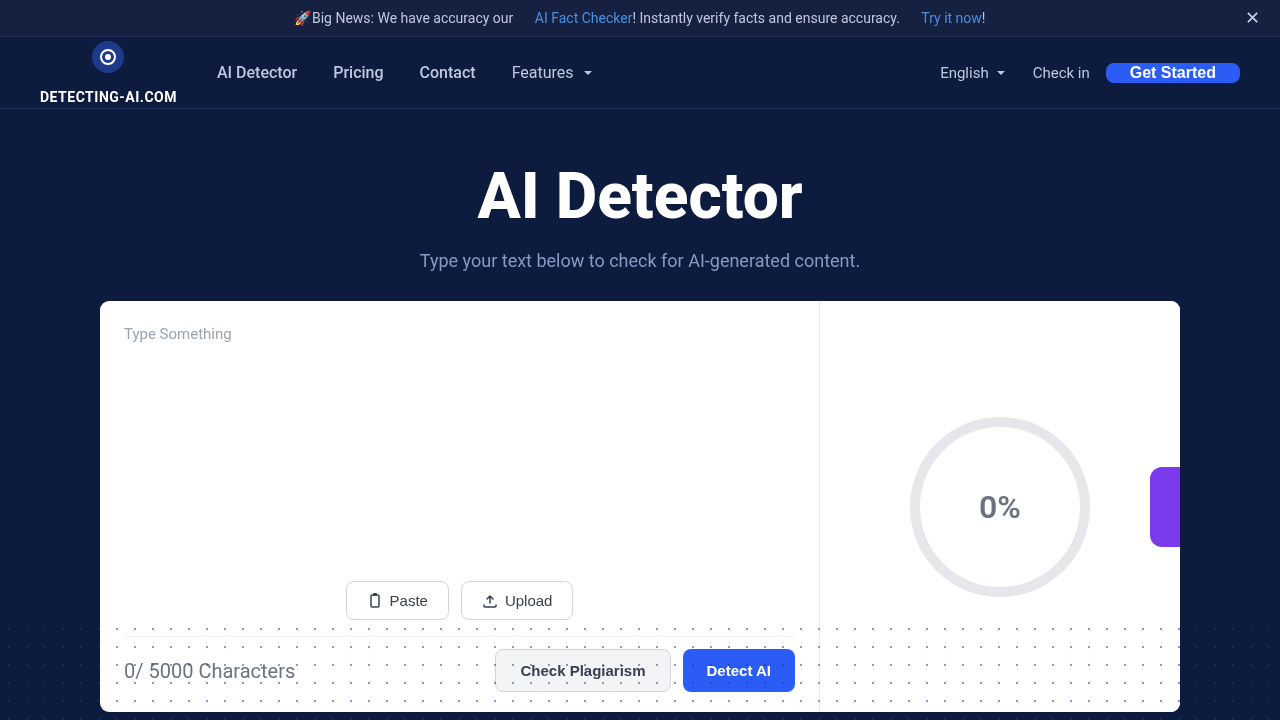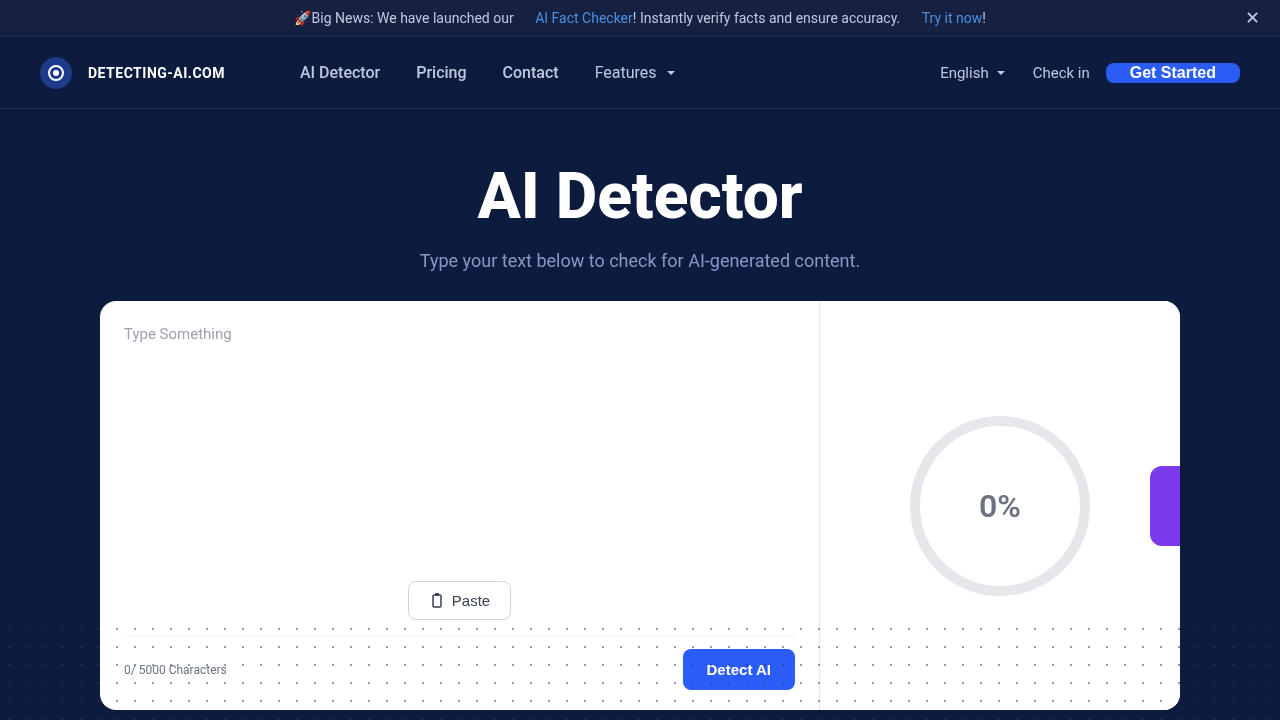--- a/index.html
+++ b/index.html
@@ -50,22 +50,23 @@
       border-bottom: 1px solid #1e2d5a;
     }
     .navbar-logo {
       display: flex;
       align-items: center;
       gap: 16px;
       color: white;
       font-weight: 700;
       font-size: 14px;
       letter-spacing: 0.5px;
-      margin-right: 75px;
+      margin-right: 40px;
       text-decoration: none;
+      flex-direction: column;
     }
     .logo-icon {
       width: 32px;
       height: 32px;
       background: #1e3a8a;
       border-radius: 50%;
       display: flex;
       align-items: center;
       justify-content: center;
       font-size: 16px;
@@ -144,21 +145,21 @@
     
     .main-content {
       max-width: 1120px;
       margin: 0 auto;
       padding: 0 20px;
     }
 
     
     .card-container {
       background: white;
-      border-radius: 16px;
+      border-radius: 9px;
       display: flex;
       min-height: 370px;
       overflow: hidden;
       position: relative;
     }
 
     
     .text-panel {
       flex: 1;
       padding: 24px 24px 16px;
@@ -200,21 +201,21 @@
 
     .text-footer {
       display: flex;
       align-items: center;
       justify-content: space-between;
       padding: 12px 0 4px;
       border-top: 1px solid #f3f4f6;
     }
     .char-count {
       color: #6b7280;
-      font-size: 12px;
+      font-size: 20px;
     }
     .footer-buttons {
       display: flex;
       gap: 12px;
     }
     .check-plagiarism-btn {
       padding: 12px 24px;
       border-radius: 8px;
       border: 1px solid #d1d5db;
       background: #f3f4f6;
@@ -283,21 +284,21 @@
       background-size: 18px 18px;
       opacity: 0.5;
       pointer-events: none;
     }
   </style>
 </head>
 <body>
 
 <div class="announcement-banner">
   <span>
-    <span>🚀Big News: We have launched our </span><a href="#">AI Fact Checker</a><span>! Instantly verify facts and ensure accuracy. </span><a href="#">Try it now</a><span>!</span>
+    <span>🚀Big News: We have accuracy our </span><a href="#">AI Fact Checker</a><span>! Instantly verify facts and ensure accuracy. </span><a href="#">Try it now</a><span>!</span>
   </span>
   <button class="announcement-close">✕</button>
 </div>
 
 <nav class="navbar">
   <a href="#" class="navbar-logo">
     <div class="logo-icon">
       <svg width="18" height="18" viewBox="0 0 18 18" fill="none">
         <circle cx="9" cy="9" r="7" stroke="white" stroke-width="2"></circle>
         <circle cx="9" cy="9" r="3" fill="white"></circle>
@@ -342,25 +343,33 @@
       <textarea class="text-input" placeholder="Type Something" style=""></textarea>
 
       <div class="text-actions">
         <button class="action-btn">
           <svg width="16" height="16" viewBox="0 0 16 16" fill="none">
             <rect x="4" y="2" width="8" height="12" rx="1" stroke="#374151" stroke-width="1.5"></rect>
             <rect x="6" y="0" width="4" height="3" rx="1" fill="#374151"></rect>
           </svg>
           <span>Paste</span>
         </button>
+        <button class="action-btn">
+          <svg width="16" height="16" viewBox="0 0 16 16" fill="none">
+            <path d="M8 10V3M8 3L5 6M8 3l3 3" stroke="#374151" stroke-width="1.5" stroke-linecap="round"></path>
+            <path d="M2 12v1a1 1 0 001 1h10a1 1 0 001-1v-1" stroke="#374151" stroke-width="1.5" stroke-linecap="round"></path>
+          </svg>
+          <span>Upload</span>
+        </button>
       </div>
 
       <div class="text-footer">
         <span class="char-count">0/ 5000 Characters</span>
         <div class="footer-buttons">
+          <button class="check-plagiarism-btn">Check Plagiarism</button>
           <button class="detect-ai-btn">Detect AI</button>
         </div>
       </div>
     </div>
 
     <div class="gauge-panel">
       <div class="gauge-circle">
         <span class="gauge-percent">0%</span>
       </div>
       <div class="floating-element"></div>

